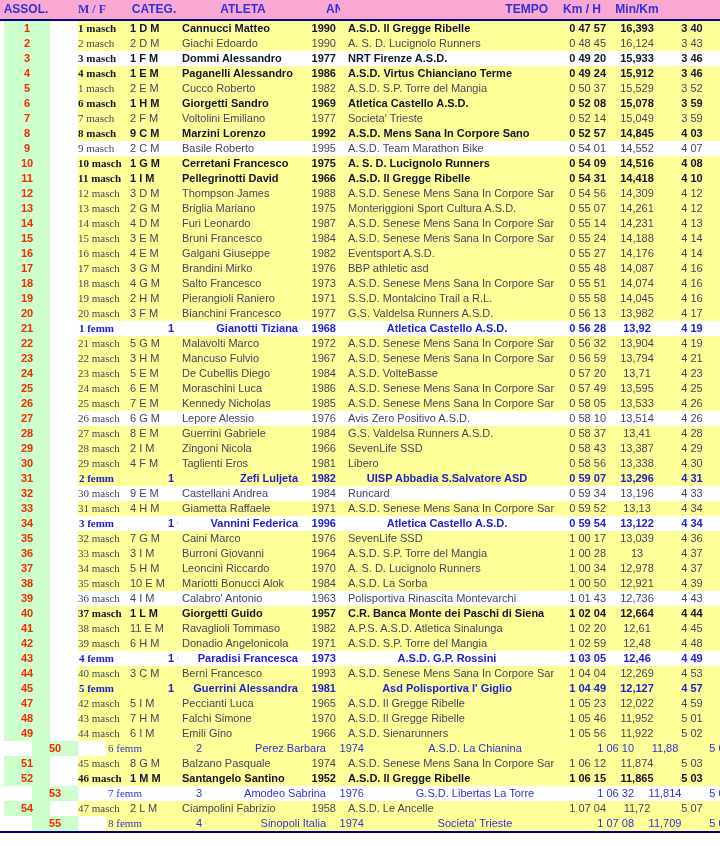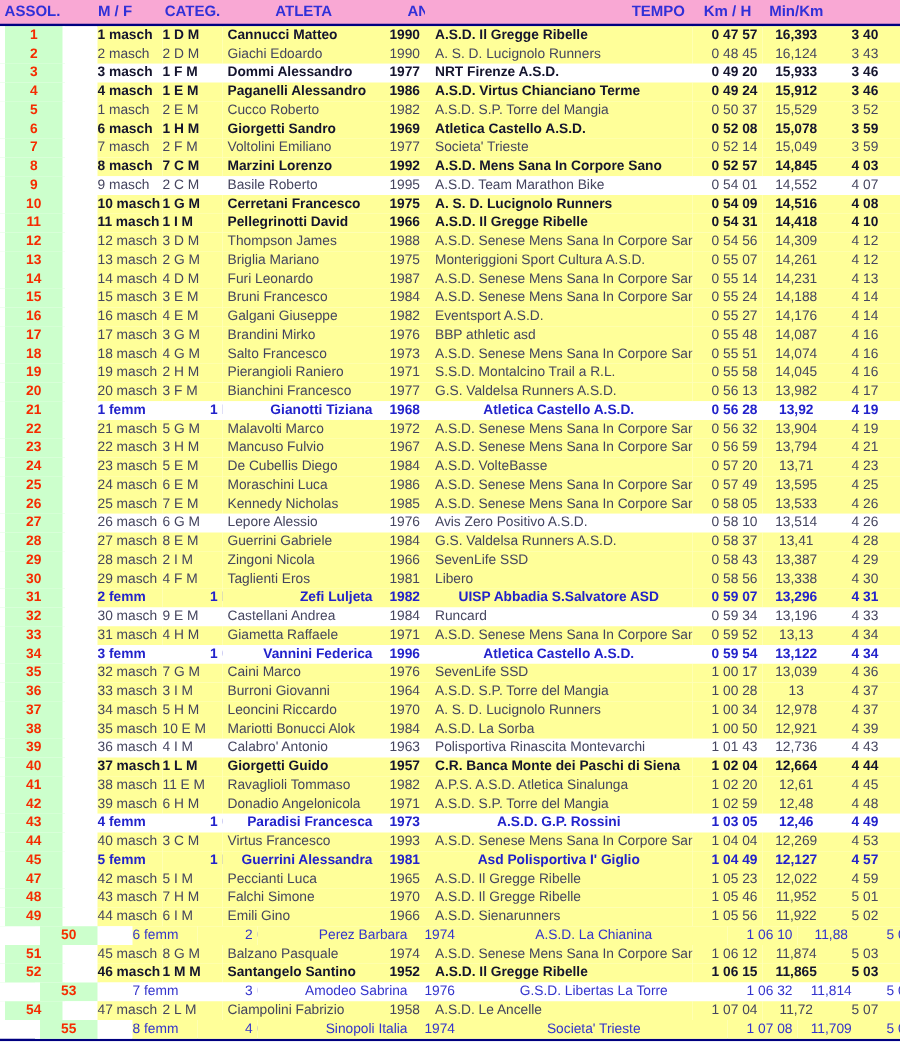--- a/index.html
+++ b/index.html
@@ -44,21 +44,21 @@
     border-right:2px solid #ffffff;
     color:var(--red);
     font-weight:bold;
     text-align:center;
   }
   .row .c-spacer { background:#ffffff; }
   
   .row.bg-yellow .cell:not(.c-assol):not(.c-spacer) { background:var(--yellow); }
   .row.bg-white  .cell:not(.c-assol):not(.c-spacer) { background:#ffffff; }
   
-  .c-mf     { text-align:right; padding-right:24px; }
+  .c-mf     { text-align:right; padding-right:24px;font-family:Liberation Serif, serif; }
   .c-categ  { text-align:left; }
   .c-atleta { text-align:left;  padding-left:4px; }
   .c-anno   { text-align:right; padding-right:4px; }
   .c-societa{ text-align:left;  padding-left:8px; }
   .c-tempo  { text-align:right; padding-right:4px; }
   .c-kmh    { text-align:center; }
   .c-minkm  { text-align:center; }
   
   .row.style-masch      { color:var(--text-normal); }
   .row.style-masch-bold { color:var(--text-bold); font-weight:bold; }
@@ -174,21 +174,21 @@
     <div class="cell c-societa">Societa' Trieste</div>
     <div class="cell c-tempo">0 52 14</div>
     <div class="cell c-kmh">15,049</div>
     <div class="cell c-minkm">3 59</div>
   </div>
 
   <div class="row style-masch-bold bg-yellow">
     <div class="cell c-assol">8</div>
     <div class="cell c-spacer"></div>
     <div class="cell c-mf">8 masch</div>
-    <div class="cell c-categ">7 C M</div>
+    <div class="cell c-categ">9 C M</div>
     <div class="cell c-atleta">Marzini Lorenzo</div>
     <div class="cell c-anno">1992</div>
     <div class="cell c-societa">A.S.D. Mens Sana In Corpore Sano</div>
     <div class="cell c-tempo">0 52 57</div>
     <div class="cell c-kmh">14,845</div>
     <div class="cell c-minkm">4 03</div>
   </div>
 
   <div class="row style-masch bg-white">
     <div class="cell c-assol">9</div>
@@ -643,21 +643,21 @@
     <div class="cell c-tempo">1 03 05</div>
     <div class="cell c-kmh">12,46</div>
     <div class="cell c-minkm">4 49</div>
   </div>
 
   <div class="row style-masch bg-yellow">
     <div class="cell c-assol">44</div>
     <div class="cell c-spacer"></div>
     <div class="cell c-mf">40 masch</div>
     <div class="cell c-categ">3 C M</div>
-    <div class="cell c-atleta">Virtus Francesco</div>
+    <div class="cell c-atleta">Berni Francesco</div>
     <div class="cell c-anno">1993</div>
     <div class="cell c-societa">A.S.D. Senese Mens Sana In Corpore Sano</div>
     <div class="cell c-tempo">1 04 04</div>
     <div class="cell c-kmh">12,269</div>
     <div class="cell c-minkm">4 53</div>
   </div>
 
   <div class="row style-femm-bold bg-yellow">
     <div class="cell c-assol">45</div>
     <div class="cell c-spacer"></div>

